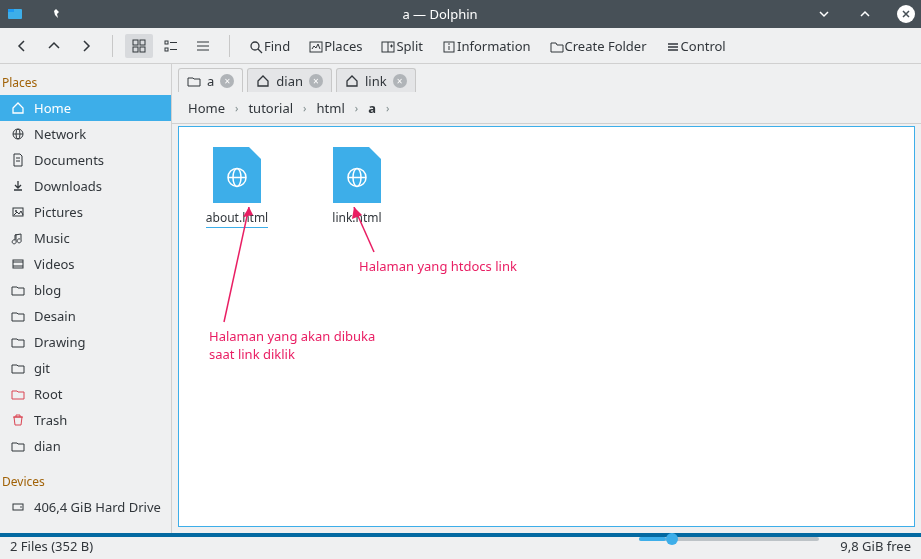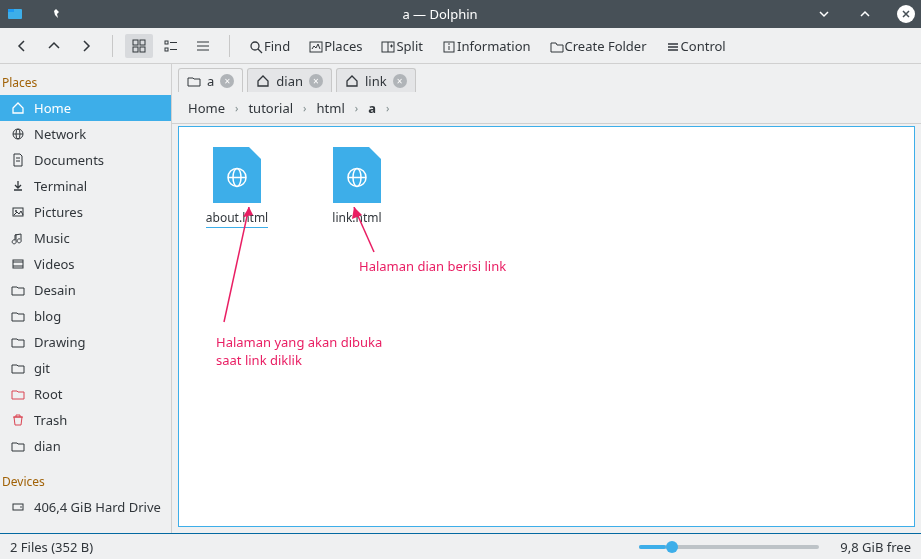--- a/index.html
+++ b/index.html
@@ -33,21 +33,21 @@
 .bc-sep { color: #7f8c8d; font-size: 11px; }
 .file-area { flex: 1; background: #fff; border: 1px solid #3daee9; margin: 2px 6px 6px 6px; padding: 20px 18px; position: relative; display: flex; gap: 40px; align-items: flex-start; }
 .file-item { width: 80px; display: flex; flex-direction: column; align-items: center; gap: 6px; cursor: pointer; }
 .file-icon { width: 48px; height: 56px; background: #3daee9; position: relative; }
 .file-icon::before { content: ""; position: absolute; top: 0; right: 0; border-style: solid; border-width: 0 12px 12px 0; border-color: transparent #fff transparent transparent; }
 .file-icon .globe { position: absolute; top: 50%; left: 50%; transform: translate(-50%, -40%); }
 .file-label { font-size: 12px; color: #31363b; text-align: center; }
 .file-item.selected .file-label { border-bottom: 1px solid #3daee9; padding-bottom: 1px; }
 .annot { position: absolute; color: #e91e63; font-size: 13px; pointer-events: none; }
 .annot-arrow { position: absolute; pointer-events: none; }
-.statusbar { height: 26px; display: flex; align-items: center; padding: 0 10px; gap: 2px; border-top: 1px solid #0369a1; background: #eff0f1; color: #31363b; }
+.statusbar { height: 26px; display: flex; align-items: flex-start; padding: 0 10px; gap: 2px; border-top: 4px solid #0369a1; background: #eff0f1; color: #31363b; }
 .status-text { flex: 0 0 auto; }
 .status-spacer { flex: 1; }
 .zoom-slider { width: 180px; height: 4px; background: #bdc3c7; border-radius: 2px; position: relative; }
 .zoom-slider::before { content:""; position:absolute; left:0; top:0; height:4px; width:15%; background:#3daee9; border-radius:2px; }
 .zoom-slider::after { content:""; position:absolute; left:15%; top:-4px; width:12px; height:12px; background:#3daee9; border-radius:50%; }
 .free-text { min-width: 90px; text-align: right; }
 svg { display: block; }
 </style>
 </head>
 <body>
@@ -230,21 +230,21 @@
             </svg>
           </span>
           <span>Documents</span>
         </div>
         <div class="sb-item">
           <span class="sb-ico">
             <svg width="14" height="14" viewBox="0 0 14 14">
               <path d="M7 2v7M4 6l3 3 3-3M3 11h8" fill="none" stroke="#31363b" stroke-width="1.3"></path>
             </svg>
           </span>
-          <span>Terminal</span>
+          <span>Downloads</span>
         </div>
         <div class="sb-item">
           <span class="sb-ico">
             <svg width="14" height="14" viewBox="0 0 14 14">
               <rect x="2" y="3" width="10" height="8" fill="none" stroke="#31363b"></rect>
               <circle cx="5" cy="6" r="1" fill="#31363b"></circle>
               <path d="M3 10l3-3 2 2 2-3 2 4" fill="none" stroke="#31363b"></path>
             </svg>
           </span>
           <span>Pictures</span>
@@ -266,29 +266,29 @@
             </svg>
           </span>
           <span>Videos</span>
         </div>
         <div class="sb-item">
           <span class="sb-ico">
             <svg width="14" height="14" viewBox="0 0 14 14">
               <path d="M1 4h5l1 1h6v7H1z" fill="none" stroke="#31363b"></path>
             </svg>
           </span>
+          <span>blog</span>
+        </div>
+        <div class="sb-item">
+          <span class="sb-ico">
+            <svg width="14" height="14" viewBox="0 0 14 14">
+              <path d="M1 4h5l1 1h6v7H1z" fill="none" stroke="#31363b"></path>
+            </svg>
+          </span>
           <span>Desain</span>
-        </div>
-        <div class="sb-item">
-          <span class="sb-ico">
-            <svg width="14" height="14" viewBox="0 0 14 14">
-              <path d="M1 4h5l1 1h6v7H1z" fill="none" stroke="#31363b"></path>
-            </svg>
-          </span>
-          <span>blog</span>
         </div>
         <div class="sb-item">
           <span class="sb-ico">
             <svg width="14" height="14" viewBox="0 0 14 14">
               <path d="M1 4h5l1 1h6v7H1z" fill="none" stroke="#31363b"></path>
             </svg>
           </span>
           <span>Drawing</span>
         </div>
         <div class="sb-item">
@@ -397,26 +397,26 @@
               <ellipse cx="12" cy="12" rx="4" ry="9" fill="none" stroke="#fff" stroke-width="1.5"></ellipse>
               <line x1="3" y1="12" x2="21" y2="12" stroke="#fff" stroke-width="1.5"></line>
             </svg>
           </div>
           <div class="file-label">link.html</div>
         </div>
         <svg class="annot-arrow" style="left:40px; top:80px;" width="40" height="130">
           <line x1="30" y1="0" x2="5" y2="115" stroke="#e91e63" stroke-width="1.5"></line>
           <polygon points="30,0 24,10 34,8" fill="#e91e63"></polygon>
         </svg>
-      <div class="annot" style="left:37px; top:200px;margin-top:6px;"><span>Halaman yang akan dibuka</span><br><span>saat link diklik</span></div>
+      <div class="annot" style="left:30px; top:200px;"><span>Halaman yang akan dibuka</span><br><span>saat link diklik</span></div>
       <svg class="annot-arrow" style="left:165px; top:80px;" width="40" height="60">
           <line x1="10" y1="0" x2="30" y2="45" stroke="#e91e63" stroke-width="1.5"></line>
           <polygon points="10,0 8,12 18,8" fill="#e91e63"></polygon>
         </svg>
-      <div class="annot" style="left:180px; top:130px;">Halaman dian berisi link</div>
+      <div class="annot" style="left:180px; top:130px;">Halaman yang htdocs link</div>
     </div>
   </div>
 </div>
 
 <div class="statusbar">
   <div class="status-text">2 Files (352 B)</div>
   <div class="status-spacer"></div>
   <div class="zoom-slider"></div>
   <div class="free-text">9,8 GiB free</div>
 </div>

